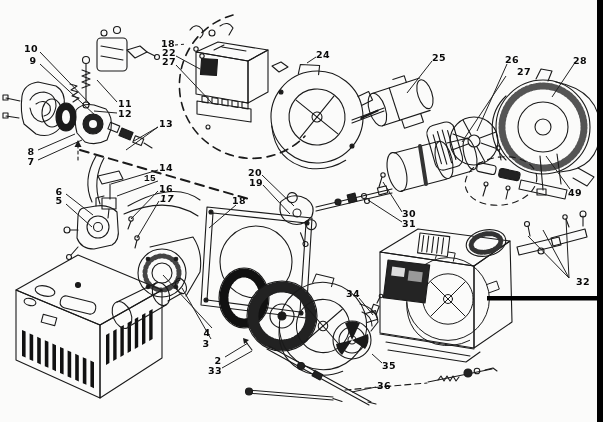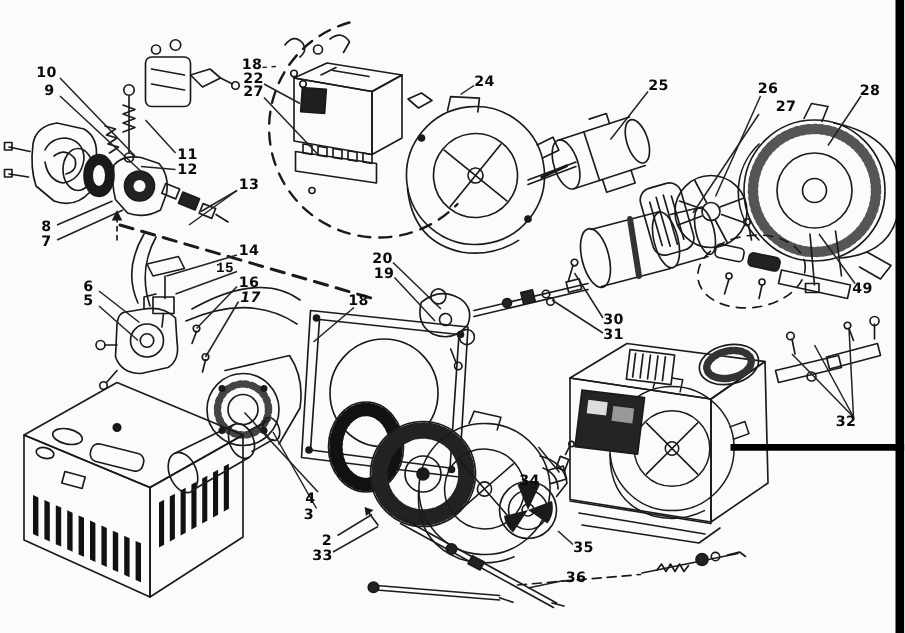--- a/index.html
+++ b/index.html
@@ -403,18 +403,18 @@
     <div class="callout" style="left: 169px; top: 53px;">22</div>
     <div class="callout" style="left: 168px; top: 44px;">18</div>
     <div class="callout" style="left: 323px; top: 55px;">24</div>
     <div class="callout" style="left: 439px; top: 58px;">25</div>
     <div class="callout" style="left: 512px; top: 60px;">26</div>
     <div class="callout" style="left: 524px; top: 72px;">27</div>
     <div class="callout" style="left: 580px; top: 61px;">28</div>
     <div class="callout" style="left: 575px; top: 193px;">49</div>
     <div class="callout" style="left: 409px; top: 214px;">30</div>
     <div class="callout" style="left: 409px; top: 224px;">31</div>
-    <div class="callout" style="left: 564px; top: 282px;">32</div>
+    <div class="callout" style="left: 583px; top: 282px;">32</div>
     <div class="callout" style="left: 215px; top: 371px;">33</div>
-    <div class="callout" style="left: 353px; top: 294px; margin-top: 27px;">34</div>
+    <div class="callout" style="left: 353px; top: 294px;">34</div>
     <div class="callout" style="left: 389px; top: 366px;">35</div>
     <div class="callout" style="left: 384px; top: 386px;">36</div>
   </div>
 
 </body></html>

